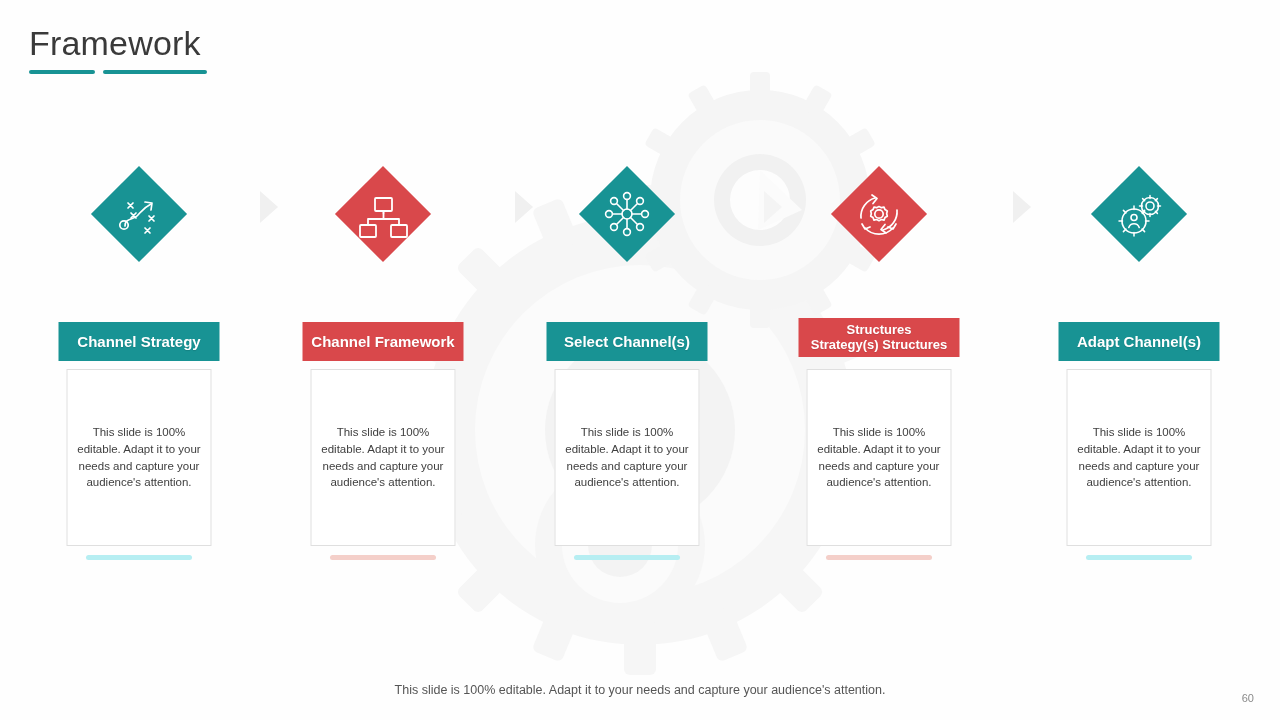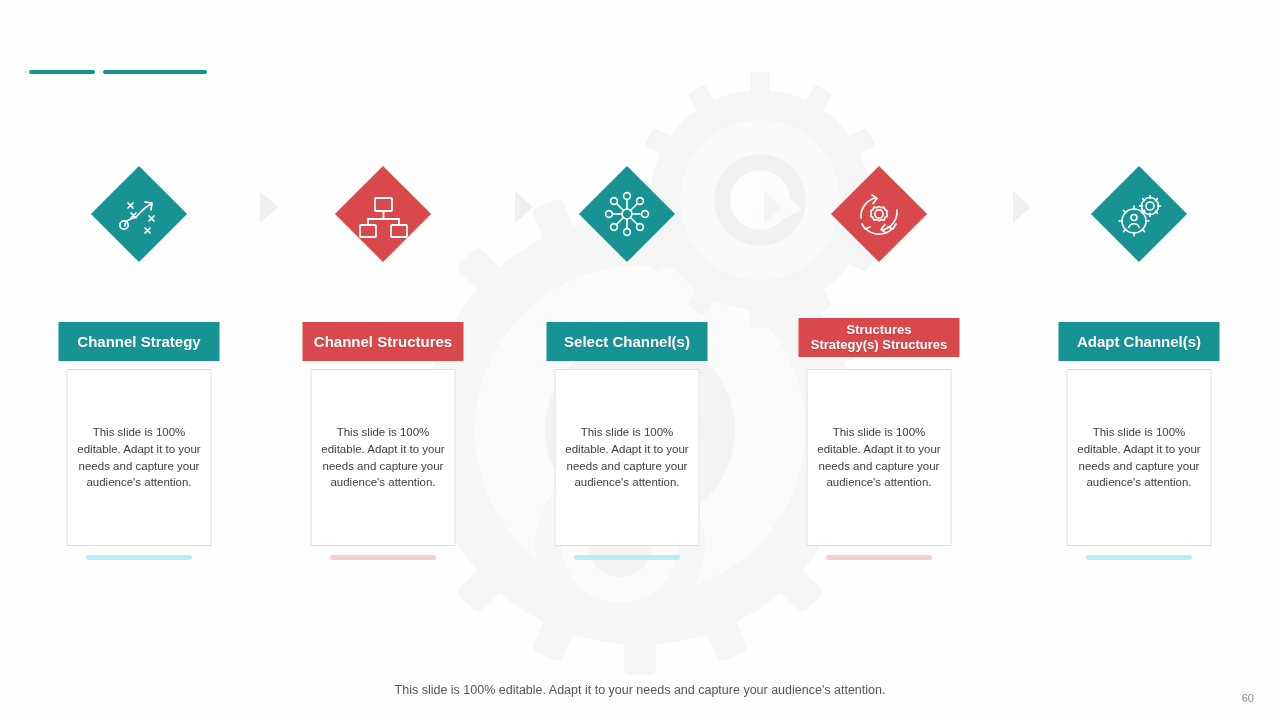--- a/index.html
+++ b/index.html
@@ -157,20 +157,21 @@
 
         <g transform="translate(620,545)">
           <circle r="85" fill="#f6f6f6"></circle>
           <circle r="58" fill="#fbfbfb"></circle>
           <circle r="32" fill="#f3f3f3"></circle>
         </g>
       </g>
     </svg>
   </div>
 
+  <div class="title">Framework</div>
   <div class="title-rules">
     <span class="rule-a"></span>
     <span class="rule-b"></span>
   </div>
 
   <div class="chev" style="left:258px;">
     <svg width="22" height="34" viewBox="0 0 22 34">
         <path d="M2 1 L20 17 L2 33 Z" fill="#f0f0f0"></path>
       </svg>
   </div>
@@ -223,21 +224,21 @@
           <g fill="none" stroke="#ffffff" stroke-width="1.8" stroke-linecap="round" stroke-linejoin="round">
             <rect x="40" y="32" width="17" height="13" rx="1"></rect>
             <path d="M45 45 h7 M48.5 45 v2"></path>
             <path d="M48.5 47 v6 M33 53 h31 M33 53 v6 M64 53 v6"></path>
             <rect x="25" y="59" width="16" height="12" rx="1"></rect>
             <rect x="56" y="59" width="16" height="12" rx="1"></rect>
           </g>
         </svg>
       </div>
       <div class="label red">
-        <span>Channel Structures</span>
+        <span>Channel Framework</span>
       </div>
       <div class="box">
         <p>This slide is 100% editable. Adapt it to your needs and capture your audience's attention.</p>
       </div>
       <div class="accent pink"></div>
     </div>
 
     <div class="col col-2">
       <div class="diamond-wrap">
         <div class="diamond teal"></div>

